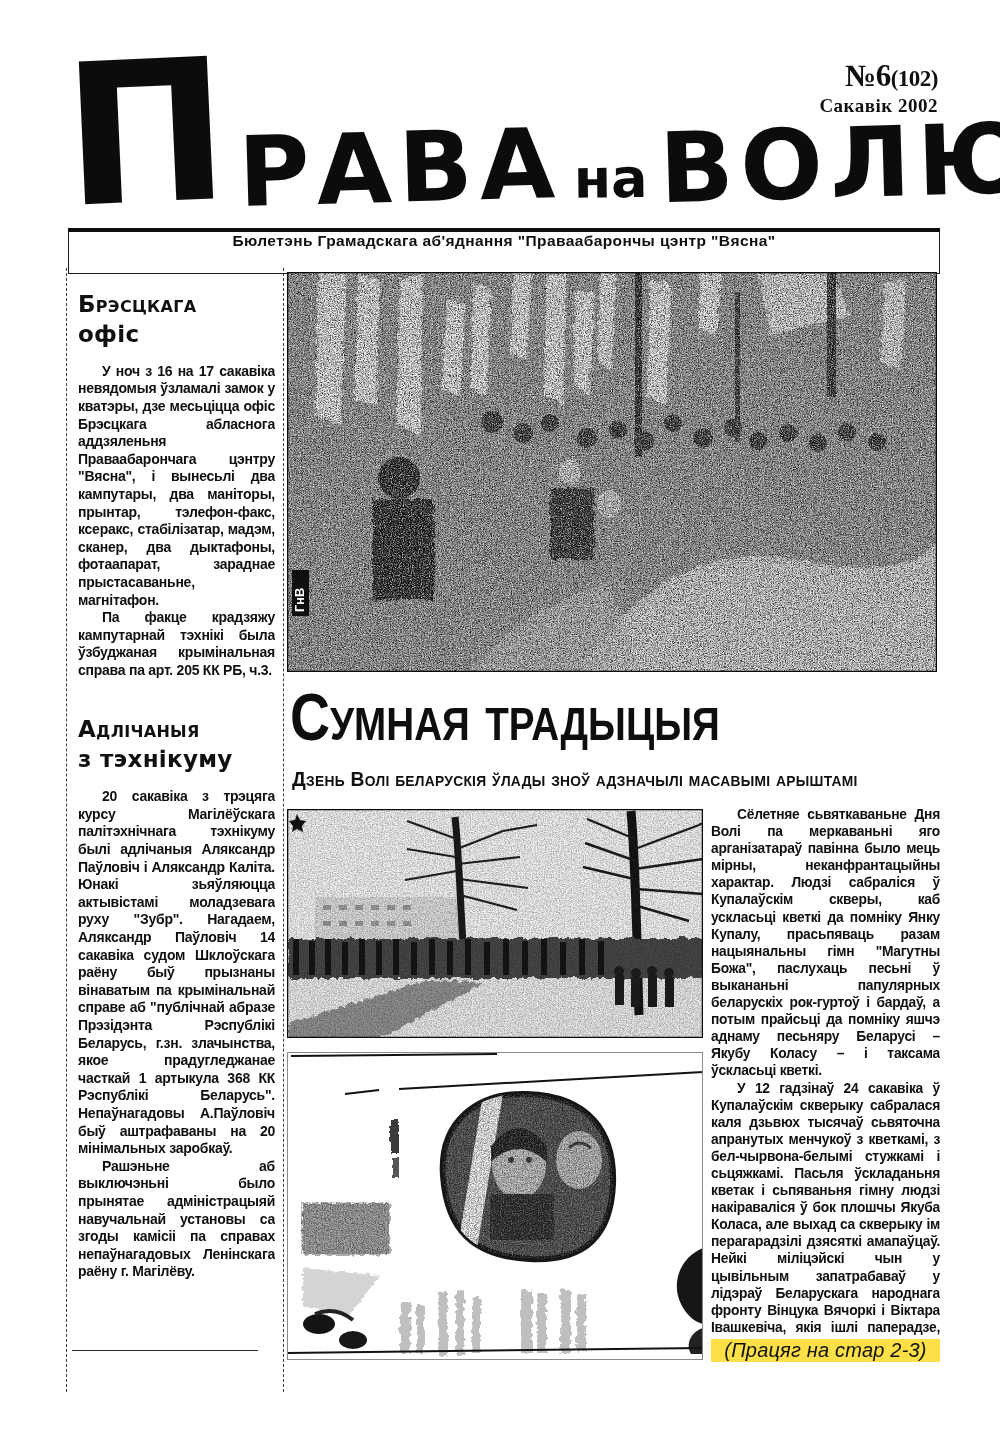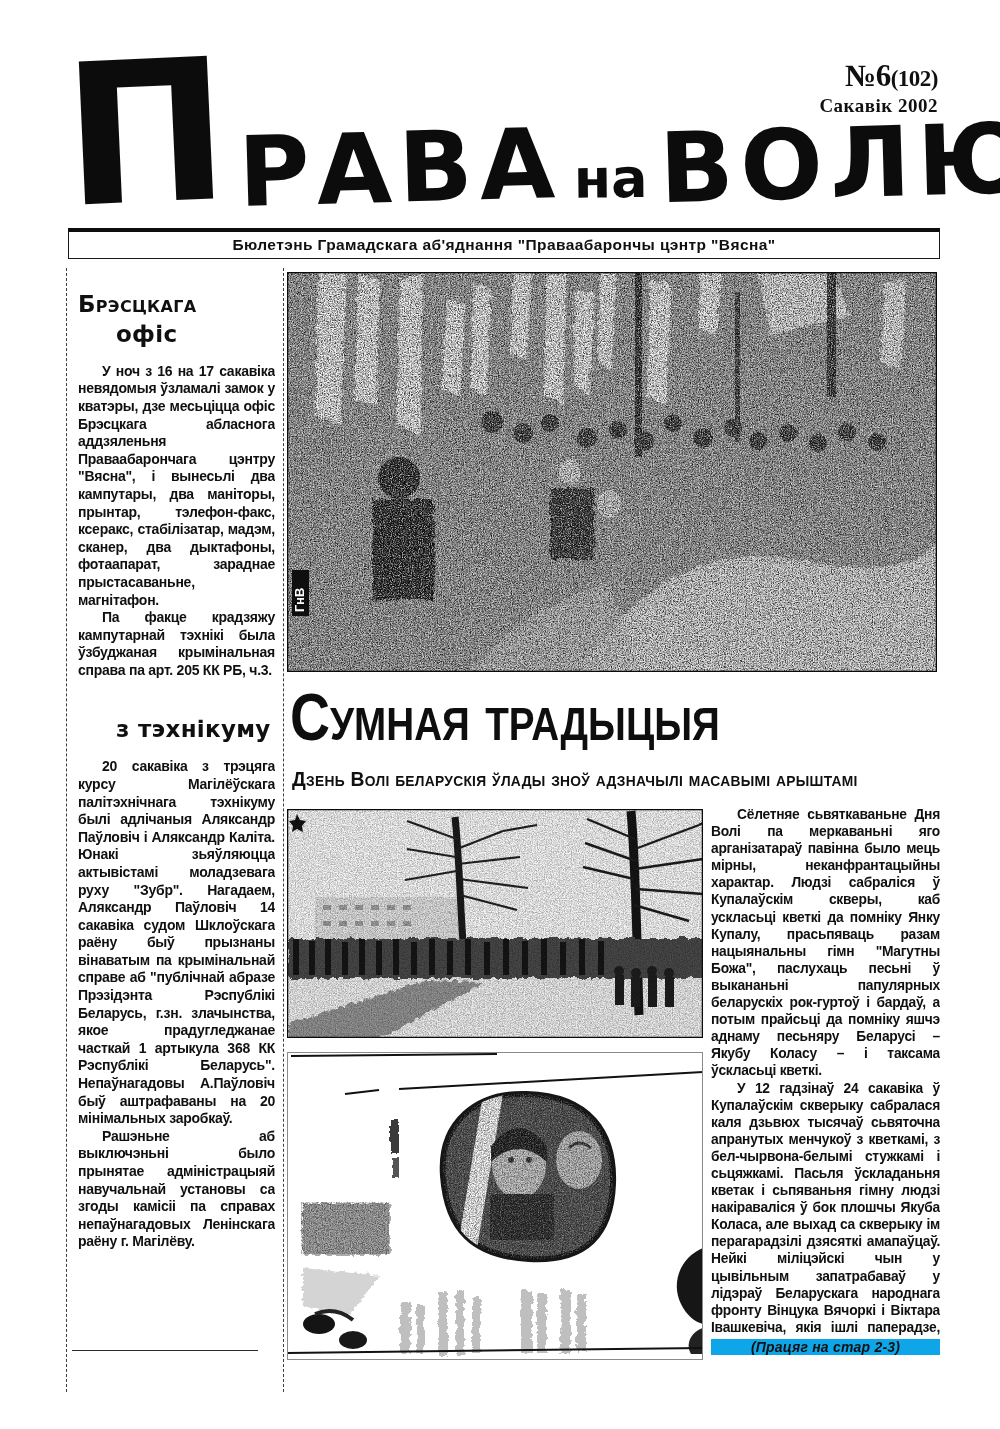--- a/index.html
+++ b/index.html
@@ -20,44 +20,44 @@
     position:absolute; left:64px; top:52px; height:150px;
     display:flex; align-items:flex-end; gap:10px;
     font-family:"DejaVu Sans", sans-serif; font-weight:bold; color:#0c0c0c;
     transform:rotate(-0.6deg);
   }
   .masthead .t-init  { font-size:196px; line-height:0.74; transform:rotate(-2deg); }
   .masthead .t-big   { font-size:97px;  line-height:0.72; letter-spacing:7px; transform:rotate(-1deg); }
   .masthead .t-small { font-size:54px;  line-height:0.74; margin:0 2px 2px 2px; }
 
   .banner {
-    position:absolute; left:68px; top:228px; width:872px; height:31px;
+    position:absolute; left:68px; top:228px; width:872px; height:46px;
     border:1px solid #1a1a1a; border-top:4px solid #0d0d0d;
-    display:flex; align-items:center; justify-content:center;
+    display:flex; justify-content:center;
     font-weight:bold; font-size:15.5px; letter-spacing:0.4px;
   }
 
   
   .vrule { position:absolute; top:268px; height:1124px; width:0; border-left:1px dashed #3d3d3d; }
   .vrule.v1 { left:66px; }
   .vrule.v2 { left:283px; }
   .hrule-end { position:absolute; left:72px; top:1350px; width:186px; height:0; border-top:1px solid #2c2c2c; }
 
   
   .left-col {
     position:absolute; left:78px; top:290px; width:197px; height:1100px; overflow:hidden;
     font-size:14px; line-height:17.6px; font-weight:bold; letter-spacing:-0.25px;
     text-align:justify;
   }
   .art-title {
     margin:0 0 13px 0; font-family:"DejaVu Sans",sans-serif;
     font-size:23px; line-height:1.3; letter-spacing:0.3px; font-weight:bold;
   }
   .art-title .l1 { display:block; font-variant:small-caps; }
-  .art-title .l2 { display:block;margin-left:38px; }
+  .art-title .l2 { display:block; }
   .left-col p { margin:0; text-indent:24px; }
   .article + .article { display:block; margin-top:36px; }
 
   
   figure.photo { margin:0; position:absolute; background:#fff; }
   figure.photo svg { display:block; width:100%; height:100%; }
   #photo1 { left:287px; top:272px; width:650px; height:400px; }
   #photo2 { left:287px; top:809px; width:416px; height:229px; }
   #photo3 { left:287px; top:1052px; width:416px; height:308px; }
 
@@ -77,22 +77,22 @@
     letter-spacing:0.3px;
   }
   .right-col {
     position:absolute; left:711px; top:806px; width:229px; height:531px; overflow:hidden;
     font-size:13.8px; line-height:17.1px; font-weight:bold; letter-spacing:-0.25px;
     text-align:justify;
   }
   .right-col p { margin:0; text-indent:26px; }
   .continuation {
     position:absolute; left:711px; top:1339px; width:229px;
-    text-align:center; font-style:italic; font-weight:bold; font-size:14px;
-    background:#0ea5e9; letter-spacing:0.2px;
+    text-align:center; font-style:italic; font-weight:normal; font-size:20px;
+    background:#fde047; letter-spacing:0.2px;
   }
 </style>
 </head>
 <body>
 
 <svg width="0" height="0" style="position:absolute" aria-hidden="true">
   <defs>
     <filter id="nD" x="0%" y="0%" width="100%" height="100%">
       <feTurbulence type="fractalNoise" baseFrequency="0.85" numOctaves="2" seed="11" stitchTiles="stitch"></feTurbulence>
       <feColorMatrix type="matrix" values="0 0 0 0 0  0 0 0 0 0  0 0 0 0 0  1.4 1.4 1.4 0 -1.7"></feColorMatrix>
@@ -134,20 +134,21 @@
     <section class="article">
       <h2 class="art-title">
         <span class="l1">Брэсцкага</span>
         <span class="l2">офіс</span>
       </h2>
       <p>У ноч з 16 на 17 сакавіка невядомыя ўзламалі замок у кватэры, дзе месьціцца офіс Брэсцкага абласнога аддзяленьня Праваабарончага цэнтру "Вясна", і вынесьлі два кампутары, два маніторы, прынтар, тэлефон-факс, ксеракс, стабілізатар, мадэм, сканер, два дыктафоны, фотаапарат, зараднае прыстасаваньне, магнітафон.</p>
       <p>Па факце крадзяжу кампутарнай тэхнікі была ўзбуджаная крымінальная справа па арт. 205 КК РБ, ч.3.</p>
     </section>
     <section class="article">
       <h2 class="art-title">
+        <span class="l1">Адлічаныя</span>
         <span class="l2">з тэхнікуму</span>
       </h2>
       <p>20 сакавіка з трэцяга курсу Магілёўскага палітэхнічнага тэхнікуму былі адлічаныя Аляксандр Паўловіч і Аляксандр Каліта. Юнакі зьяўляюцца актывістамі моладзевага руху "Зубр". Нагадаем, Аляксандр Паўловіч 14 сакавіка судом Шклоўскага раёну быў прызнаны вінаватым па крымінальнай справе аб "публічнай абразе Прэзідэнта Рэспублікі Беларусь, г.зн. злачынства, якое прадугледжанае часткай 1 артыкула 368 КК Рэспублікі Беларусь". Непаўнагадовы А.Паўловіч быў аштрафаваны на 20 мінімальных заробкаў.</p>
       <p>Рашэньне аб выключэньні было прынятае адміністрацыяй навучальнай установы са згоды камісіі па справах непаўнагадовых Ленінскага раёну г. Магілёву.</p>
     </section>
   </div>
 
   <figure class="photo" id="photo1">
     <svg viewBox="0 0 650 400" preserveAspectRatio="none">
       <rect width="650" height="400" fill="#969696"></rect>

